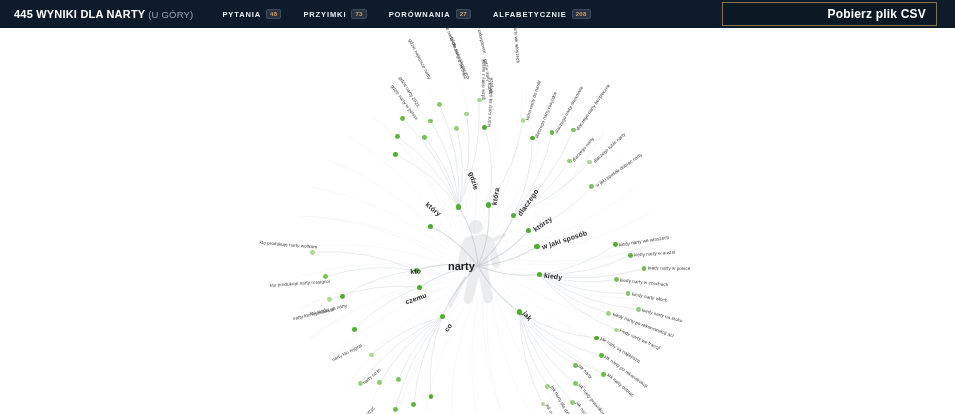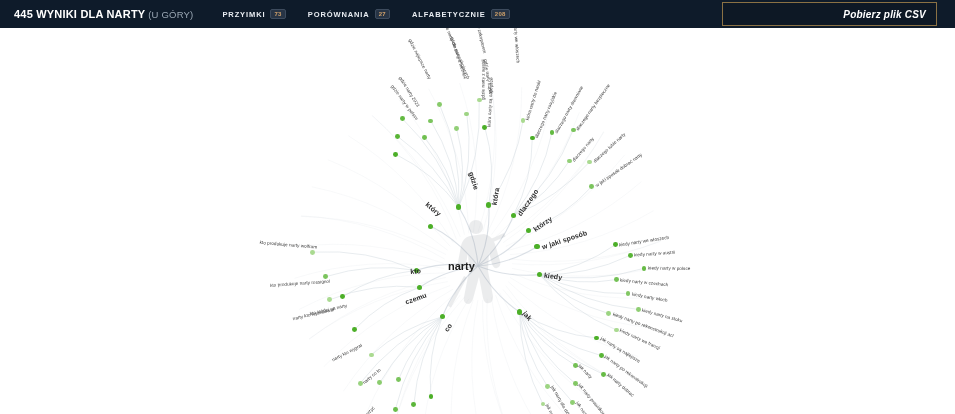--- a/index.html
+++ b/index.html
@@ -50,23 +50,22 @@
   .csv-wrap{
     position:absolute;right:18px;top:2px;
     width:215px;height:24px;
   }
   .csv-btn{
     width:100%;height:100%;box-sizing:border-box;
     background:#0d1825;
     border:1px solid #8a7144;
     display:flex;align-items:center;justify-content:flex-end;
     padding-right:10px;
-    color:#ffffff;font-size:10px;font-weight:700;letter-spacing:.2px;
+    color:#ffffff;font-size:12px;font-weight:700;letter-spacing:.2px;
     cursor:pointer;
-    font-style:italic;
   }
   
   .stage{position:relative;width:955px;height:386px;background:#fff;overflow:hidden;}
   .viz{position:absolute;left:0;top:0;width:955px;height:386px;}
   .node-label{
     position:absolute;
     font-size:4.6px;
     color:#3a3a3a;
     white-space:nowrap;
     transform-origin:0 50%;
@@ -93,20 +92,24 @@
 </style>
 </head>
 <body>
 
 <div class="topbar">
   <div class="title">
     <span>445 WYNIKI DLA </span><span class="kw">NARTY</span><span class="muted"> (U GÓRY)</span>
   </div>
 
   <div class="tabs">
+    <div class="tab">
+      <span>PYTANIA</span>
+      <span class="badge">48</span>
+    </div>
     <div class="tab">
       <span>PRZYIMKI</span>
       <span class="badge">73</span>
     </div>
     <div class="tab">
       <span>PORÓWNANIA</span>
       <span class="badge">27</span>
     </div>
     <div class="tab">
       <span>ALFABETYCZNIE</span>

